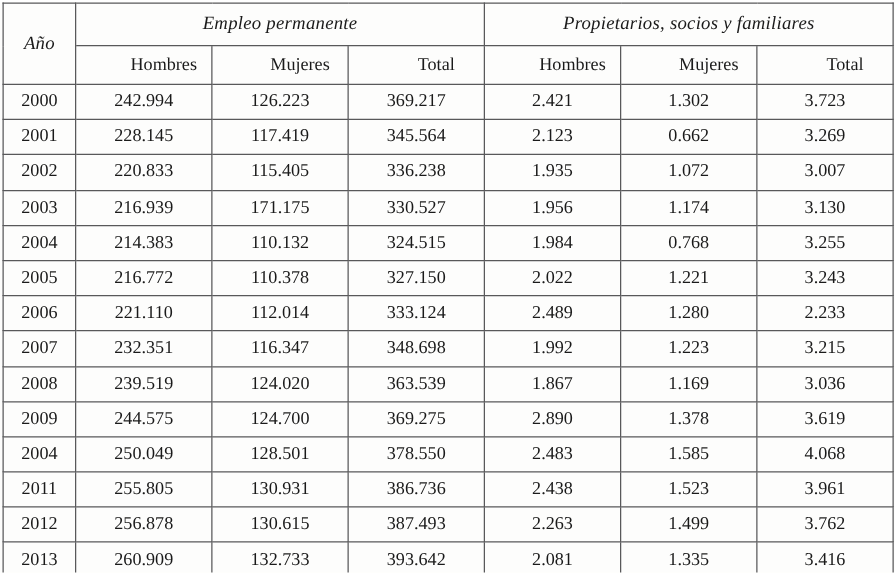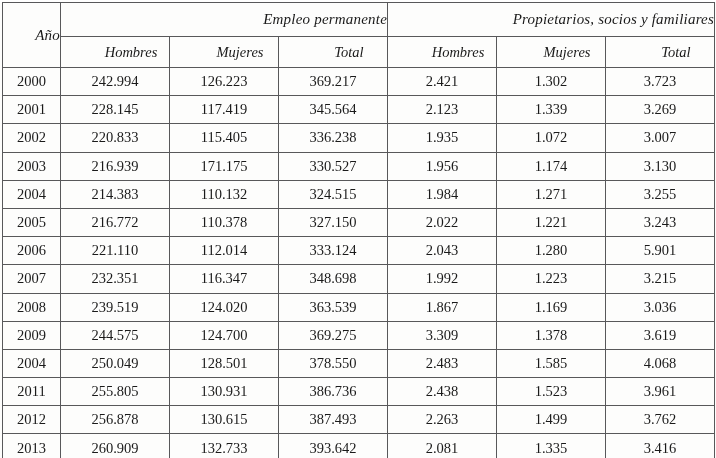--- a/index.html
+++ b/index.html
@@ -39,25 +39,23 @@
   
   col.c-year  { width: 58px; }
   col.c-num   { width: 109px; }
 
   
   tr.hdr-group td {
     height: 33px;
     font-style: italic;
     font-size: 15px;
     letter-spacing: .2px;
-    text-align: right;
   }
   tr.hdr-sub td {
     height: 30px;
-    font-style: italic;
     font-size: 14.5px;
     padding-left: 32px;
   }
   td.year-head {
     font-style: italic;
     font-size: 15px;
     text-align: center;
   }
   tbody tr td {
     height: 27.2px;
@@ -111,21 +109,21 @@
         <td>2.421</td>
         <td>1.302</td>
         <td>3.723</td>
       </tr>
       <tr>
         <td class="year-cell">2001</td>
         <td>228.145</td>
         <td>117.419</td>
         <td>345.564</td>
         <td>2.123</td>
-        <td>1.339</td>
+        <td>0.662</td>
         <td>3.269</td>
       </tr>
       <tr>
         <td class="year-cell">2002</td>
         <td>220.833</td>
         <td>115.405</td>
         <td>336.238</td>
         <td>1.935</td>
         <td>1.072</td>
         <td>3.007</td>
@@ -138,40 +136,40 @@
         <td>1.956</td>
         <td>1.174</td>
         <td>3.130</td>
       </tr>
       <tr>
         <td class="year-cell">2004</td>
         <td>214.383</td>
         <td>110.132</td>
         <td>324.515</td>
         <td>1.984</td>
-        <td>1.271</td>
+        <td>0.768</td>
         <td>3.255</td>
       </tr>
       <tr>
         <td class="year-cell">2005</td>
         <td>216.772</td>
         <td>110.378</td>
         <td>327.150</td>
         <td>2.022</td>
         <td>1.221</td>
         <td>3.243</td>
       </tr>
       <tr>
         <td class="year-cell">2006</td>
         <td>221.110</td>
         <td>112.014</td>
         <td>333.124</td>
-        <td>2.043</td>
+        <td>2.489</td>
         <td>1.280</td>
-        <td>5.901</td>
+        <td>2.233</td>
       </tr>
       <tr>
         <td class="year-cell">2007</td>
         <td>232.351</td>
         <td>116.347</td>
         <td>348.698</td>
         <td>1.992</td>
         <td>1.223</td>
         <td>3.215</td>
       </tr>
@@ -182,21 +180,21 @@
         <td>363.539</td>
         <td>1.867</td>
         <td>1.169</td>
         <td>3.036</td>
       </tr>
       <tr>
         <td class="year-cell">2009</td>
         <td>244.575</td>
         <td>124.700</td>
         <td>369.275</td>
-        <td>3.309</td>
+        <td>2.890</td>
         <td>1.378</td>
         <td>3.619</td>
       </tr>
       <tr>
         <td class="year-cell">2004</td>
         <td>250.049</td>
         <td>128.501</td>
         <td>378.550</td>
         <td>2.483</td>
         <td>1.585</td>

